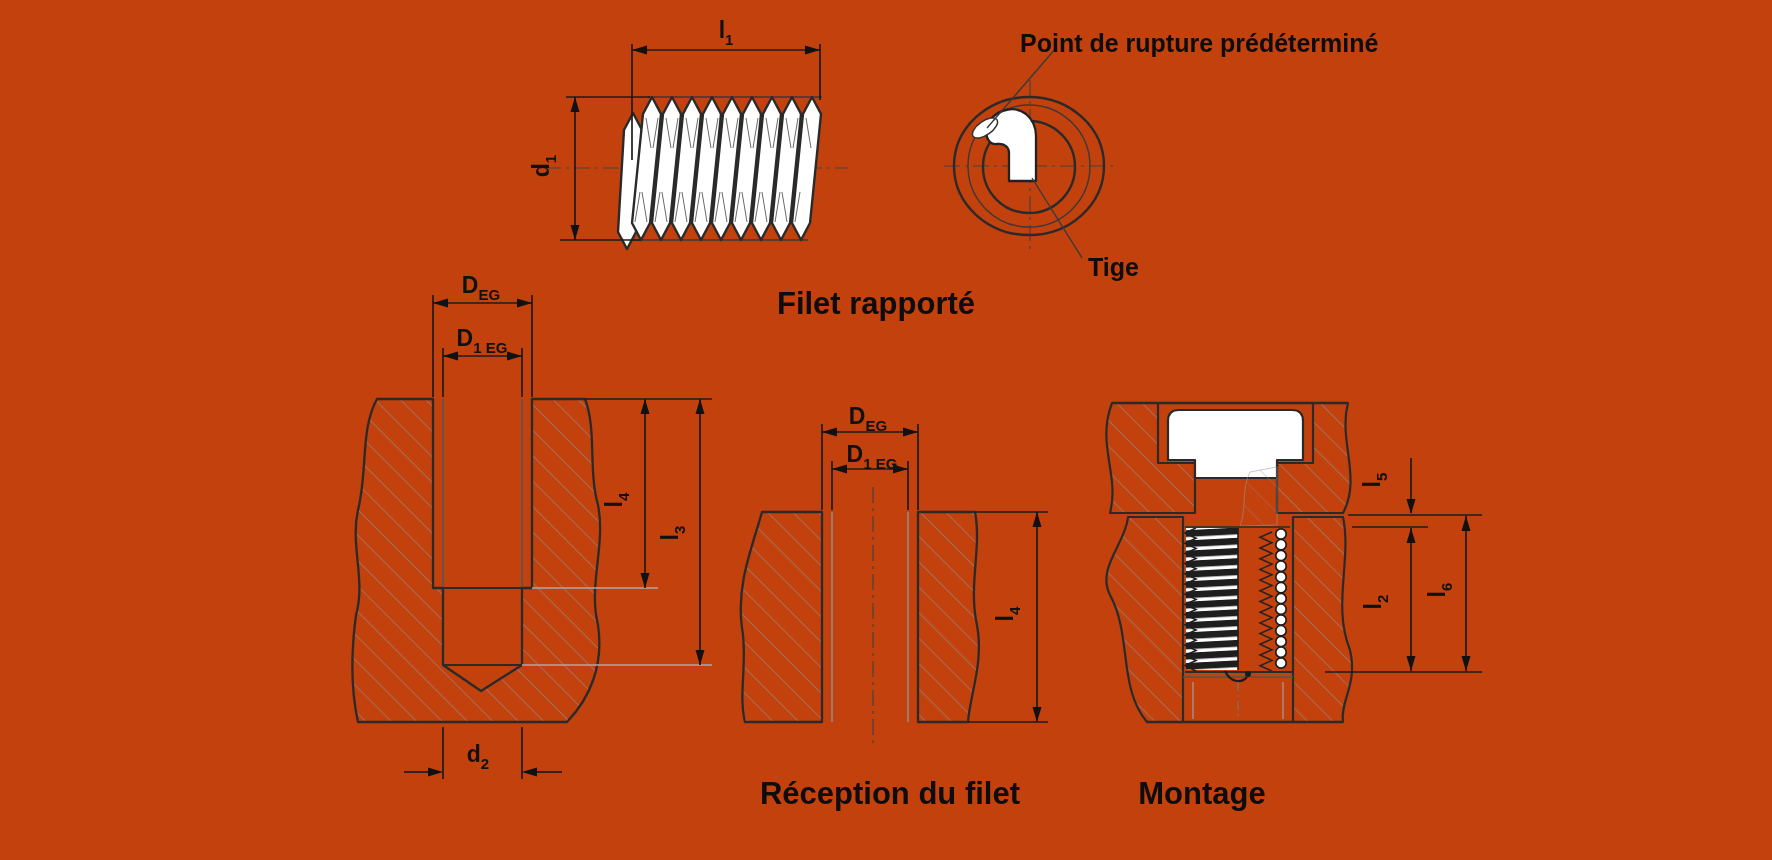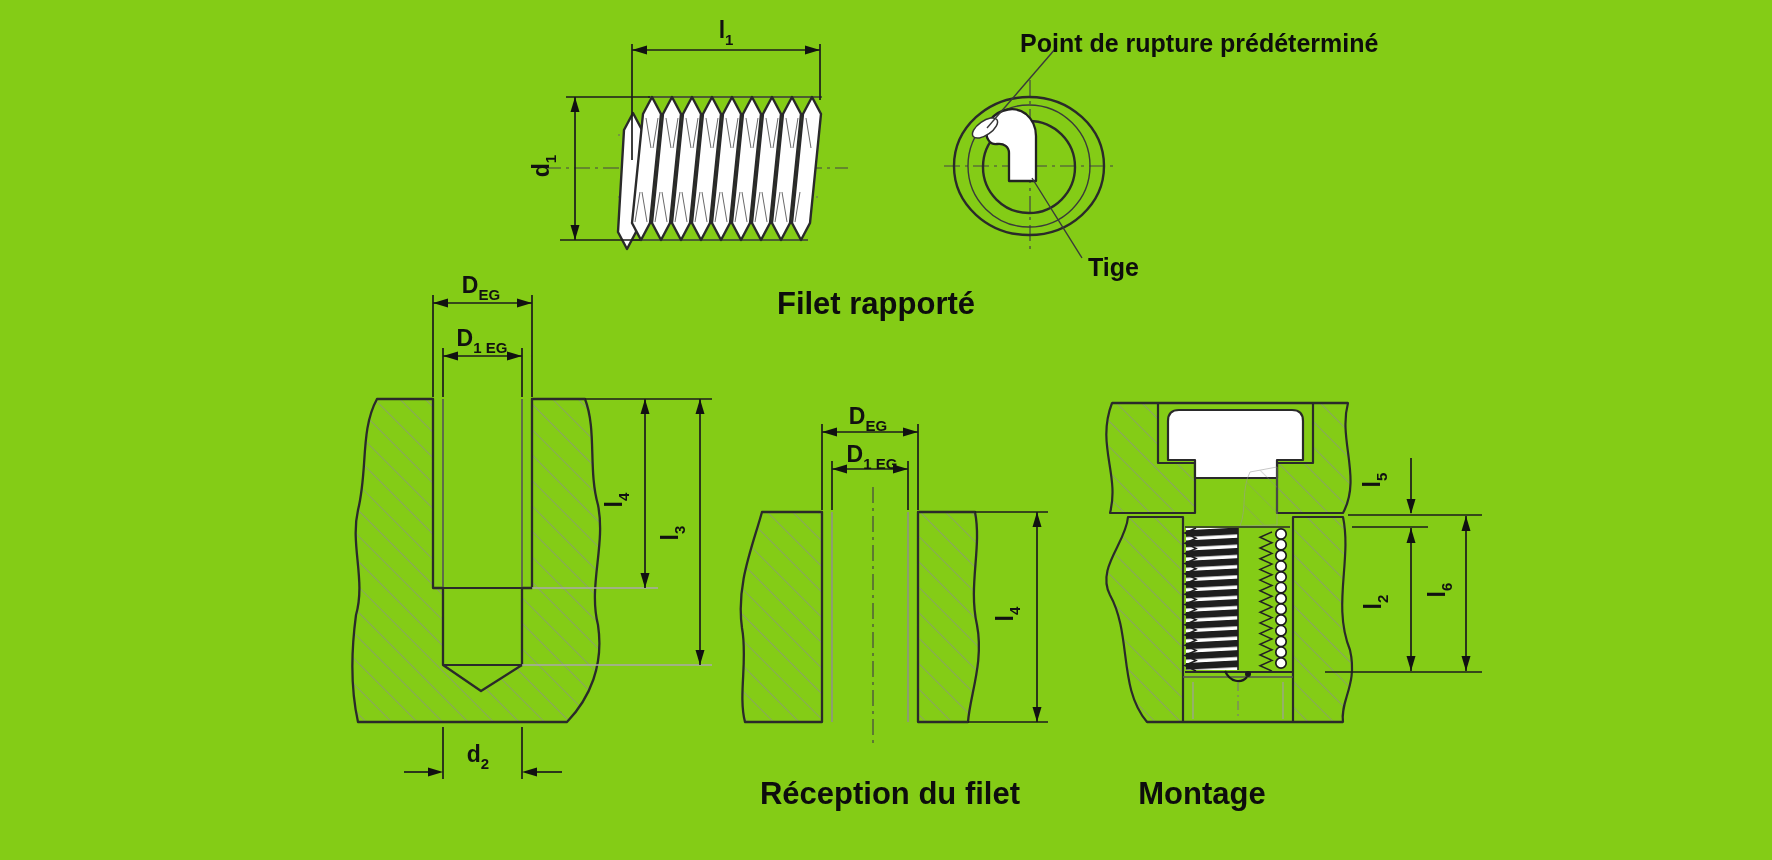--- a/index.html
+++ b/index.html
@@ -1,16 +1,16 @@
 <!DOCTYPE html>
 <html><head>
 <meta charset="utf-8">
 <style>
   html,body{margin:0;padding:0;background:#ffffff;}
-  .stage{position:relative;width:1772px;height:860px;background:#84cc16;overflow:hidden;
+  .stage{position:relative;width:1772px;height:860px;background:#c2410c;overflow:hidden;
          font-family:"Liberation Sans", sans-serif;}
   svg{display:block;}
   .outl{stroke:#2a2a2a;stroke-width:2.4;fill:none;stroke-linejoin:round;}
   .thin{stroke:#3a3a3a;stroke-width:1.4;fill:none;}
   .dimln{stroke:#1c1c1c;stroke-width:1.7;fill:none;}
   .faint{stroke:#aaaaaa;stroke-width:1.4;fill:none;}
   .ctr{stroke:#444444;stroke-width:1.2;fill:none;stroke-dasharray:16 5 3 5;}
   .dots{stroke:#666666;stroke-width:1;fill:none;stroke-dasharray:2 7;}
   .arr{fill:#111111;stroke:none;}
   .dim-label{font-size:23px;font-weight:bold;fill:#111111;}

